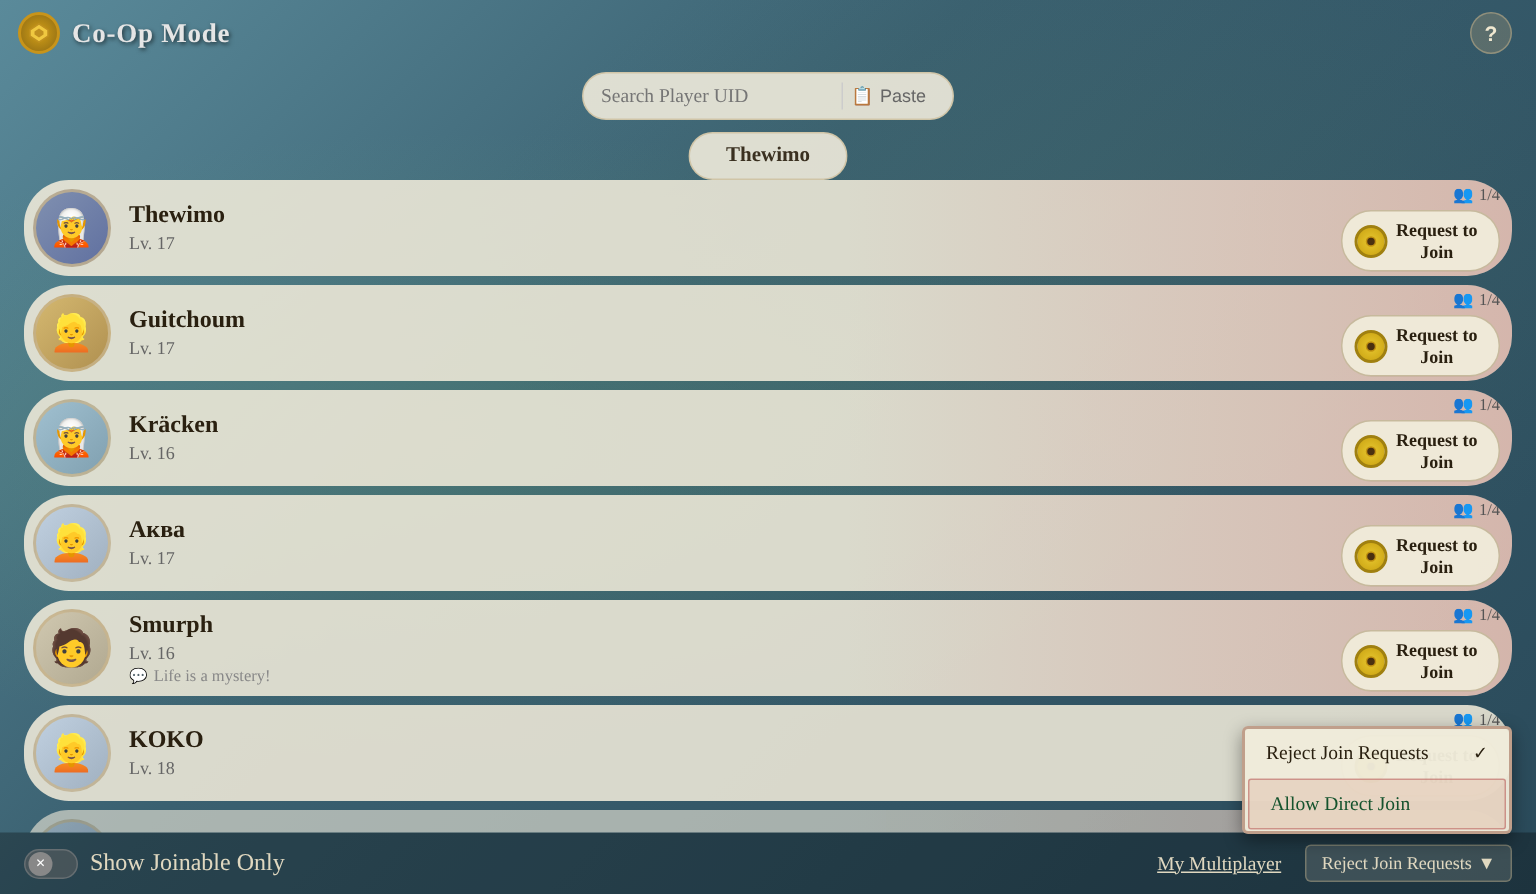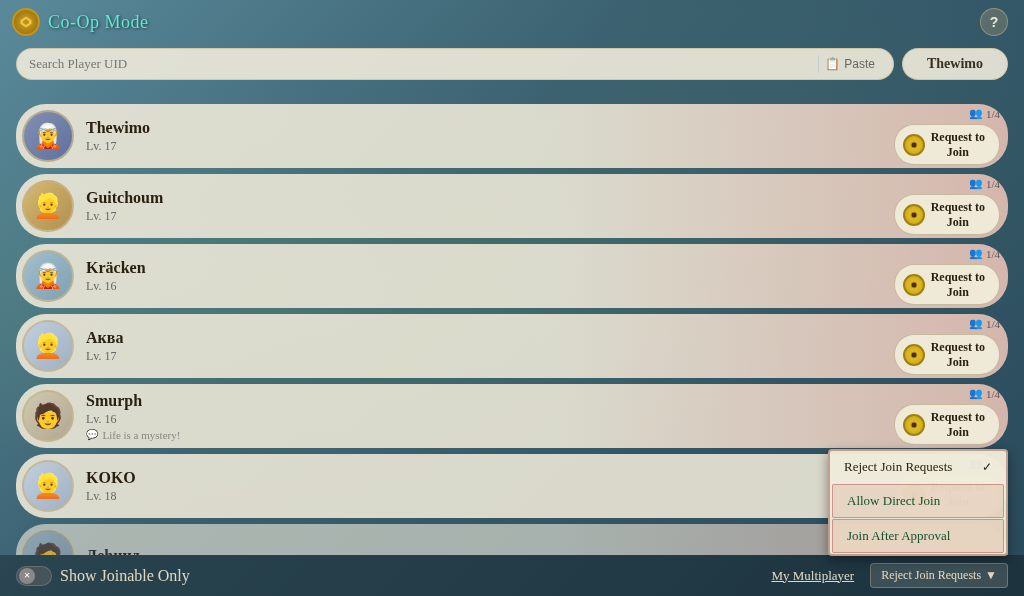--- a/index.html
+++ b/index.html
@@ -59,23 +59,23 @@
       border-radius: 50%;
       display: flex;
       align-items: center;
       justify-content: center;
       font-size: 12px;
       color: #fff;
       border: 2px solid #c8941a;
     }
 
     .title-text {
-      color: #5eead4;
+      color: #e5e5e5;
       font-size: 18px;
-      font-weight: normal;
+      font-weight: bold;
       text-shadow: 1px 1px 3px rgba(0,0,0,0.6);
       letter-spacing: 0.5px;
     }
 
     .help-btn {
       width: 28px;
       height: 28px;
       background: rgba(180,160,120,0.3);
       border: 1px solid rgba(200,180,140,0.5);
       border-radius: 50%;
@@ -85,22 +85,23 @@
       color: #f0e8d0;
       font-size: 14px;
       font-weight: bold;
       cursor: pointer;
     }
 
     
     .search-bar {
       display: flex;
       align-items: center;
-      padding: 4px 16px 24px 16px;
+      padding: 4px 16px 0 16px;
       gap: 8px;
+      flex-direction: column;
     }
 
     .search-input-wrapper {
       flex: 1;
       display: flex;
       align-items: center;
       background: rgba(240,235,220,0.9);
       border-radius: 20px;
       padding: 6px 12px;
       border: 1px solid rgba(200,180,140,0.6);
@@ -607,22 +608,18 @@
 
         <div class="dropdown-menu" id="dropdown-menu">
             <div class="dropdown-item selected">
     <span>Reject Join Requests</span>
     <span class="checkmark">✓</span>
   </div>
             <div class="dropdown-item highlighted">
     <span>Allow Direct Join</span>
 
   </div>
-            <div class="dropdown-item highlighted">
-    <span>Join After Approval</span>
-
-  </div>
           </div>
       </div>
     </div>
   </div>
 
 </div>
 
 </body></html>

